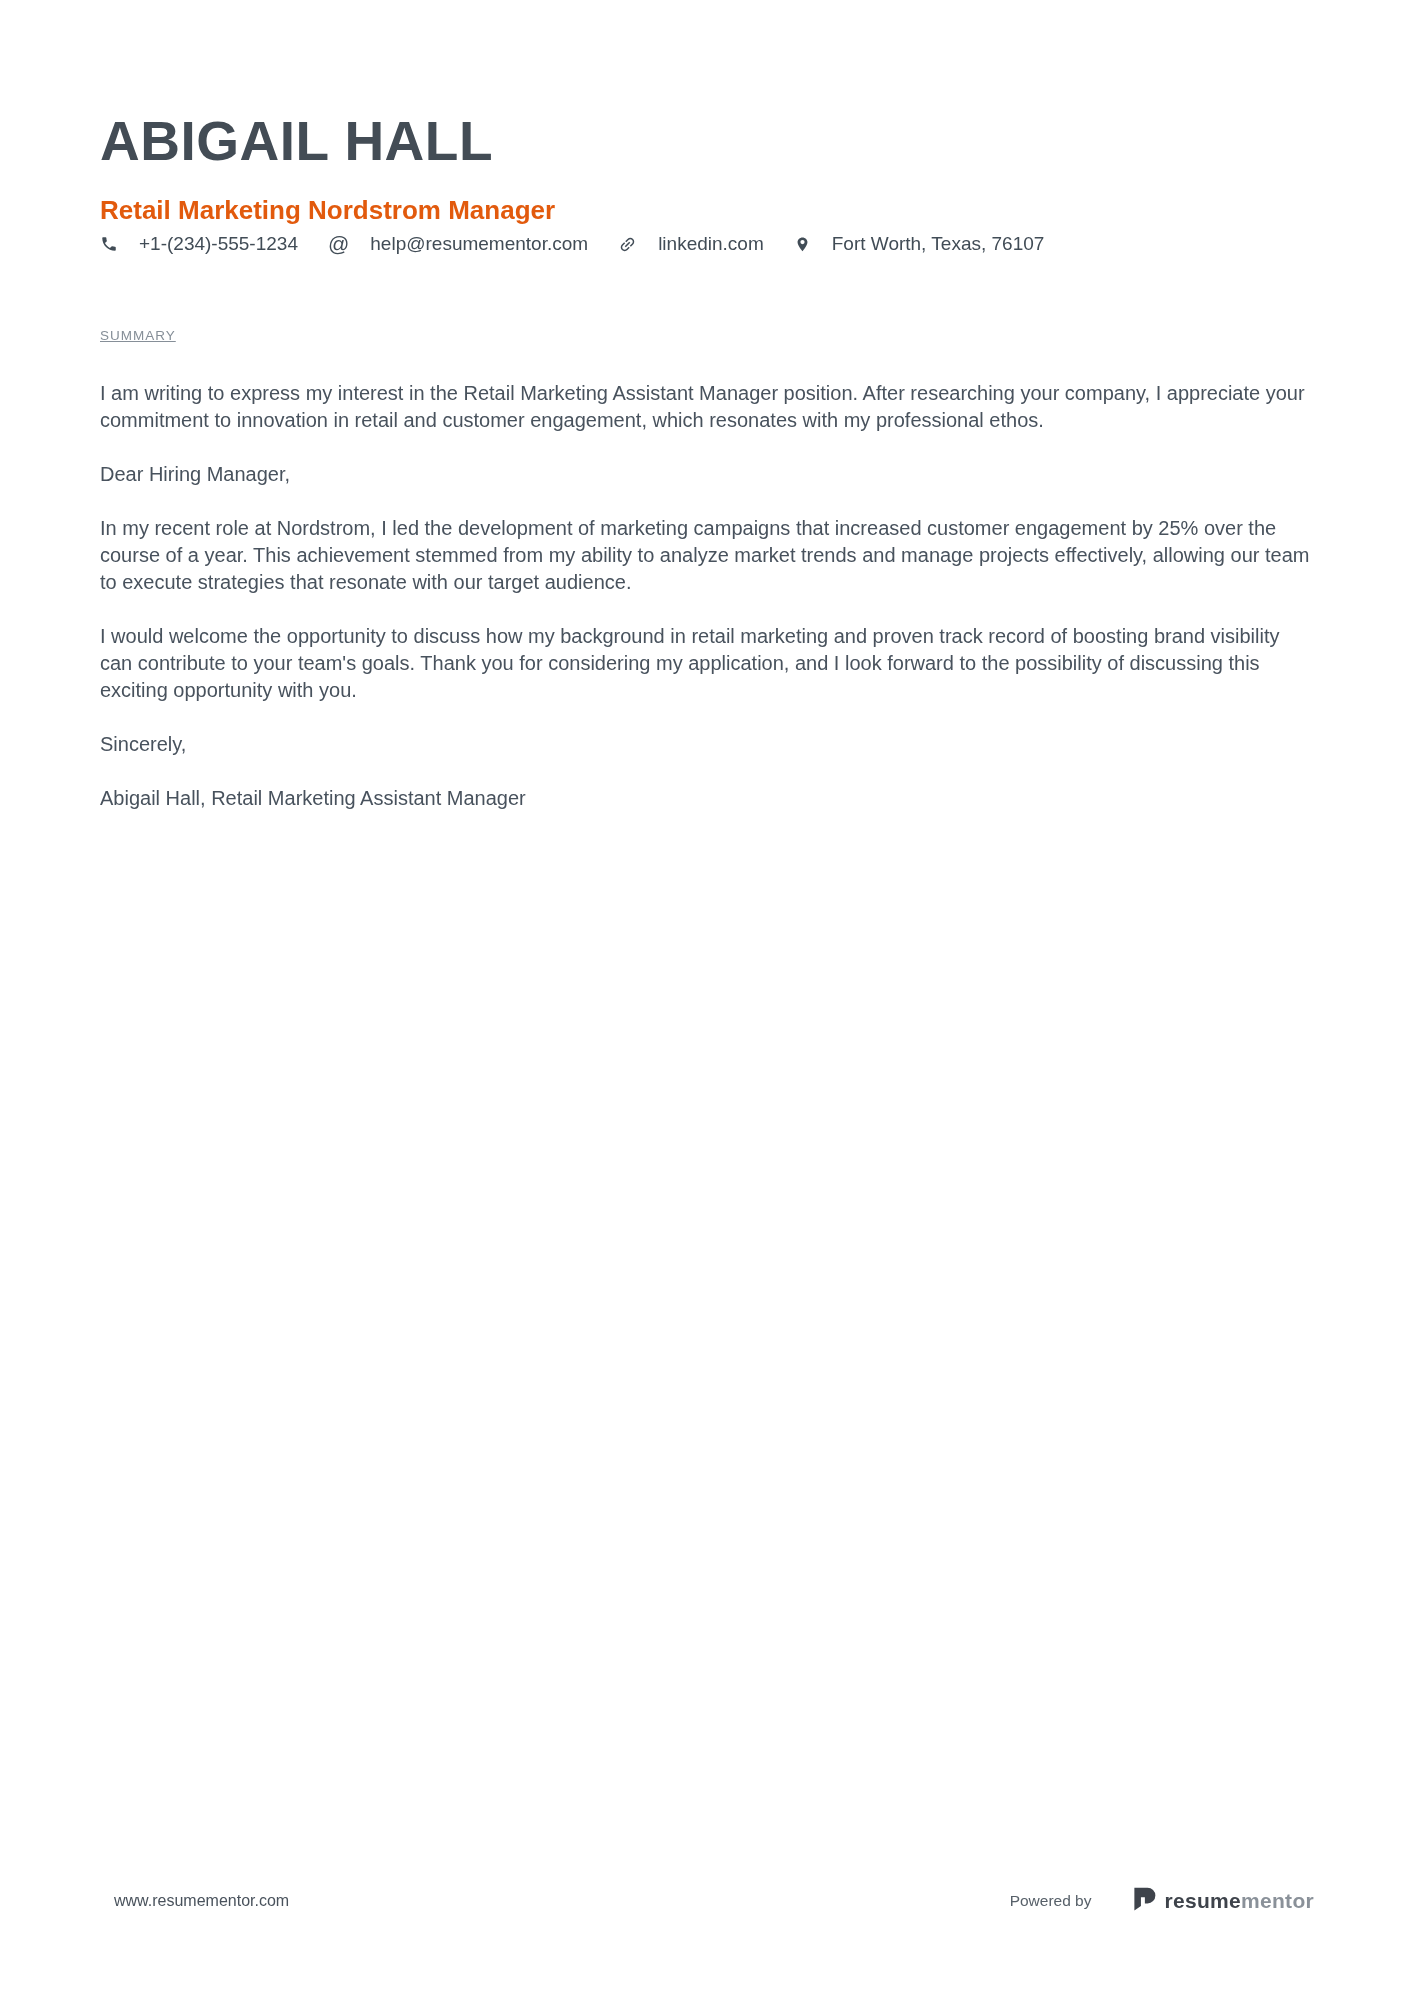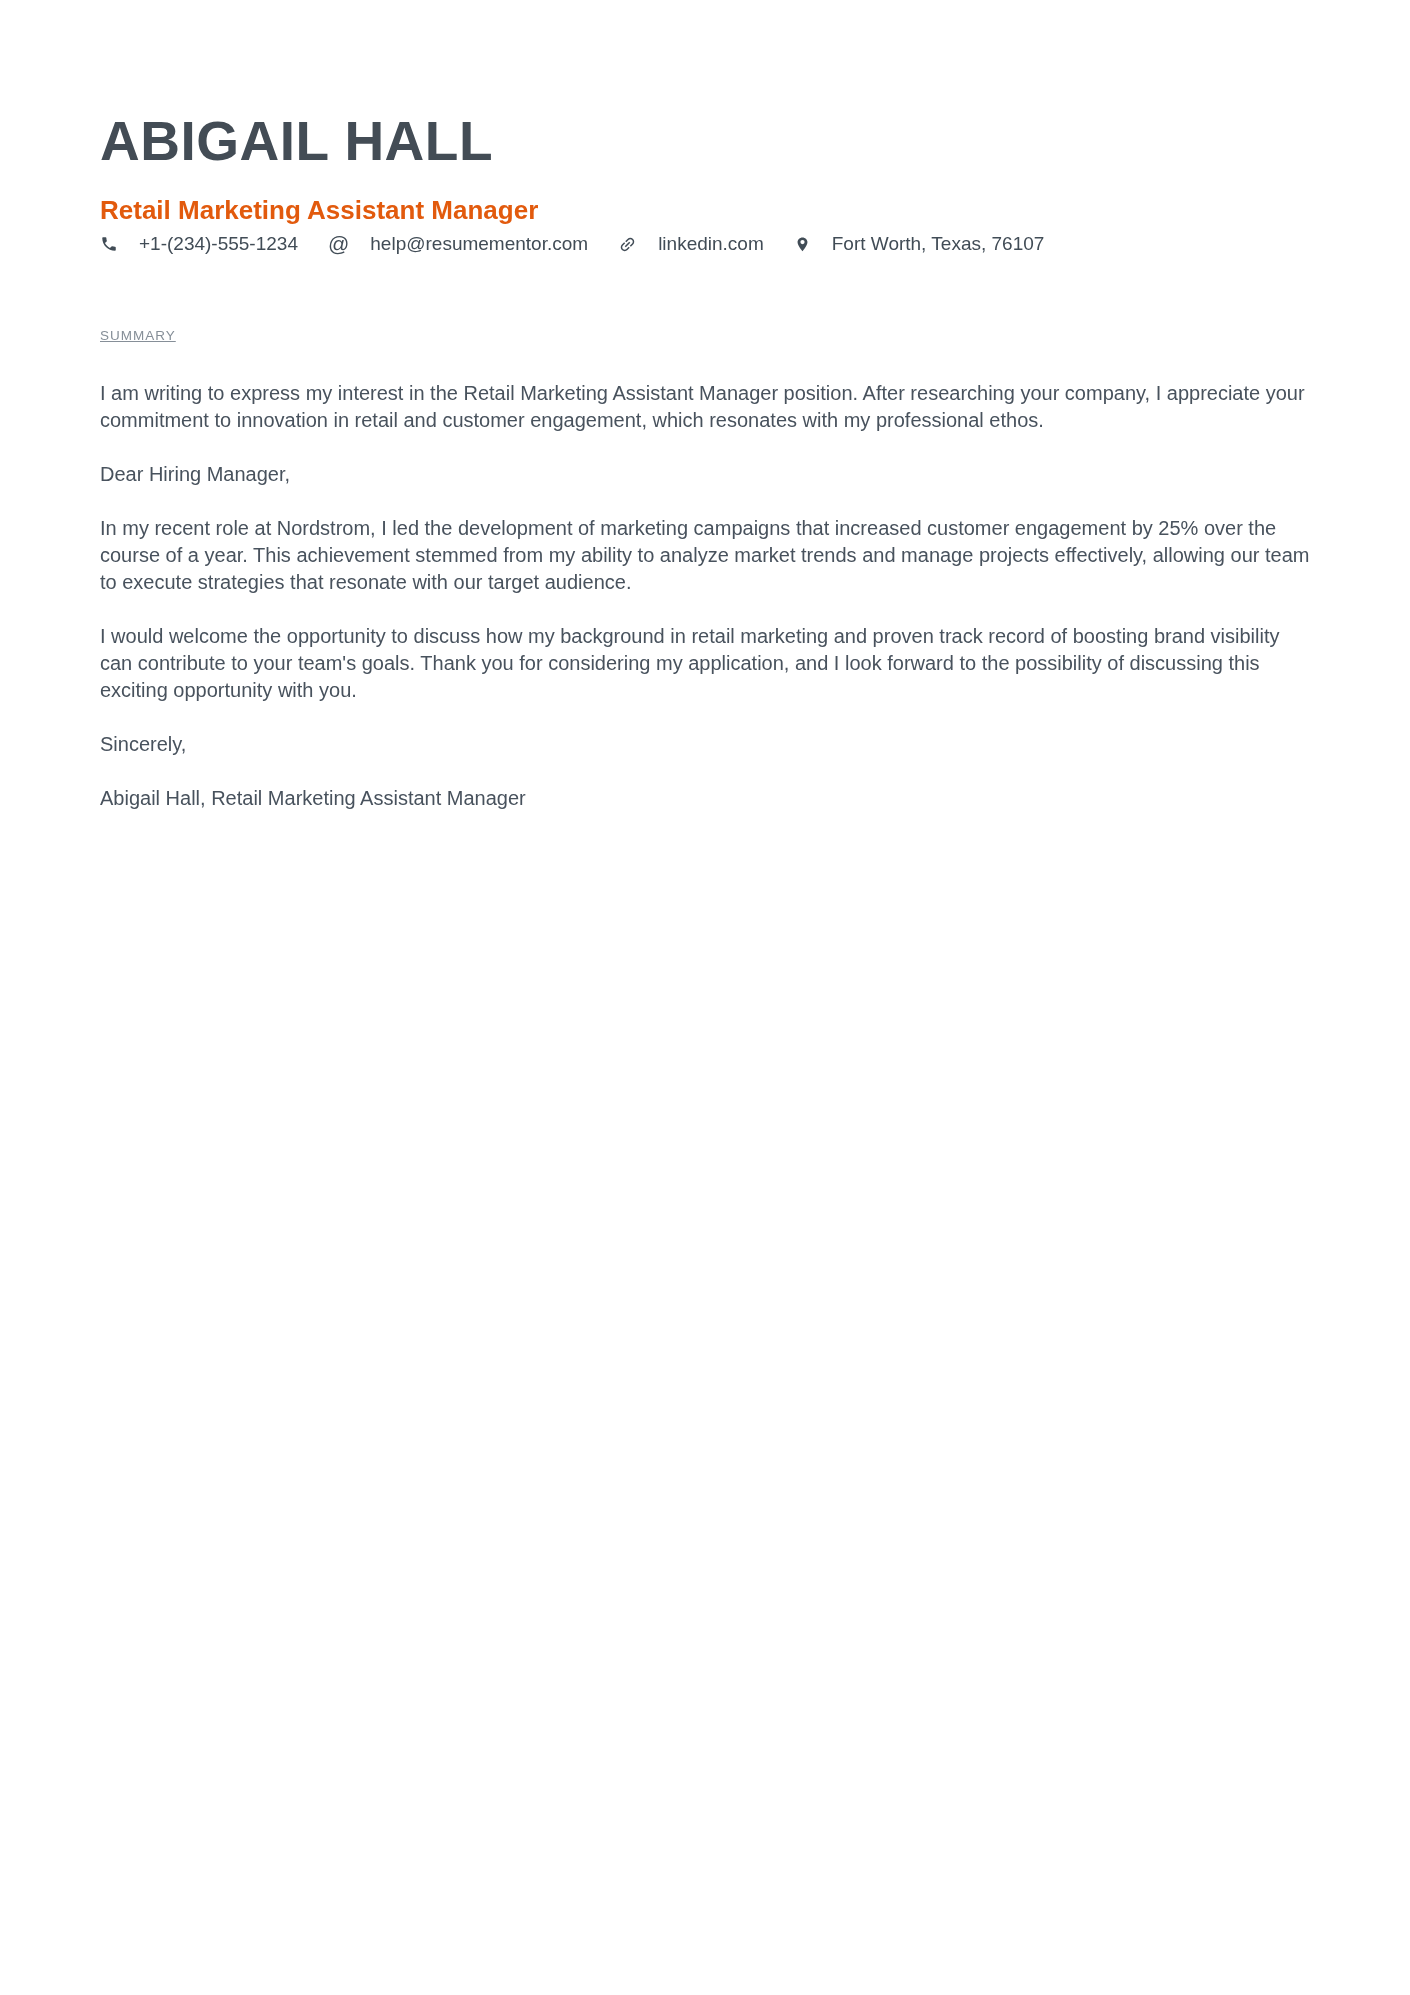--- a/index.html
+++ b/index.html
@@ -113,21 +113,21 @@
   }
   .logo-wordmark .secondary { color: #8a9199; }
 </style>
 </head>
 <body>
 
 <div class="page">
 
   <h1 class="candidate-name">ABIGAIL HALL</h1>
 
-  <div class="job-title">Retail Marketing Assistant Manager</div>
+  <div class="job-title">Retail Marketing Nordstrom Manager</div>
 
   <div class="contact-row">
     <div class="contact-item">
       <span class="icon">
         <svg width="18" height="18" viewBox="0 0 24 24" fill="currentColor">
             <path d="M6.62 10.79c1.44 2.83 3.76 5.14 6.59 6.59l2.2-2.2c.27-.27.67-.36 1.02-.24 1.12.37 2.33.57 3.57.57.55 0 1 .45 1 1V20c0 .55-.45 1-1 1-9.39 0-17-7.61-17-17 0-.55.45-1 1-1h3.5c.55 0 1 .45 1 1 0 1.25.2 2.45.57 3.57.11.35.03.74-.25 1.02l-2.2 2.2z"></path>
           </svg>
       </span>
       <span>+1-(234)-555-1234</span>
     </div>
@@ -159,14 +159,28 @@
 
   <div class="letter">
     <p>I am writing to express my interest in the Retail Marketing Assistant Manager position. After researching your company, I appreciate your commitment to innovation in retail and customer engagement, which resonates with my professional ethos.</p>
     <p>Dear Hiring Manager,</p>
     <p>In my recent role at Nordstrom, I led the development of marketing campaigns that increased customer engagement by 25% over the course of a year. This achievement stemmed from my ability to analyze market trends and manage projects effectively, allowing our team to execute strategies that resonate with our target audience.</p>
     <p>I would welcome the opportunity to discuss how my background in retail marketing and proven track record of boosting brand visibility can contribute to your team's goals. Thank you for considering my application, and I look forward to the possibility of discussing this exciting opportunity with you.</p>
     <p>Sincerely,</p>
     <p>Abigail Hall, Retail Marketing Assistant Manager</p>
   </div>
 
+  <div class="footer">
+    <span class="footer-site">www.resumementor.com</span>
+    <div class="powered">
+      <span class="powered-label">Powered by</span>
+      <div class="logo">
+        <span class="logo-icon">
+          <svg width="28" height="28" viewBox="0 0 32 32" fill="currentColor">
+              <path d="M5 3h15a9 9 0 0 1 0 18h-3v-7h-4.5v10L5 29z"></path>
+            </svg>
+        </span>
+        <span class="logo-wordmark"><span>resume</span><span class="secondary">mentor</span></span>
+      </div>
+    </div>
+  </div>
 
 </div>
 
 </body></html>

